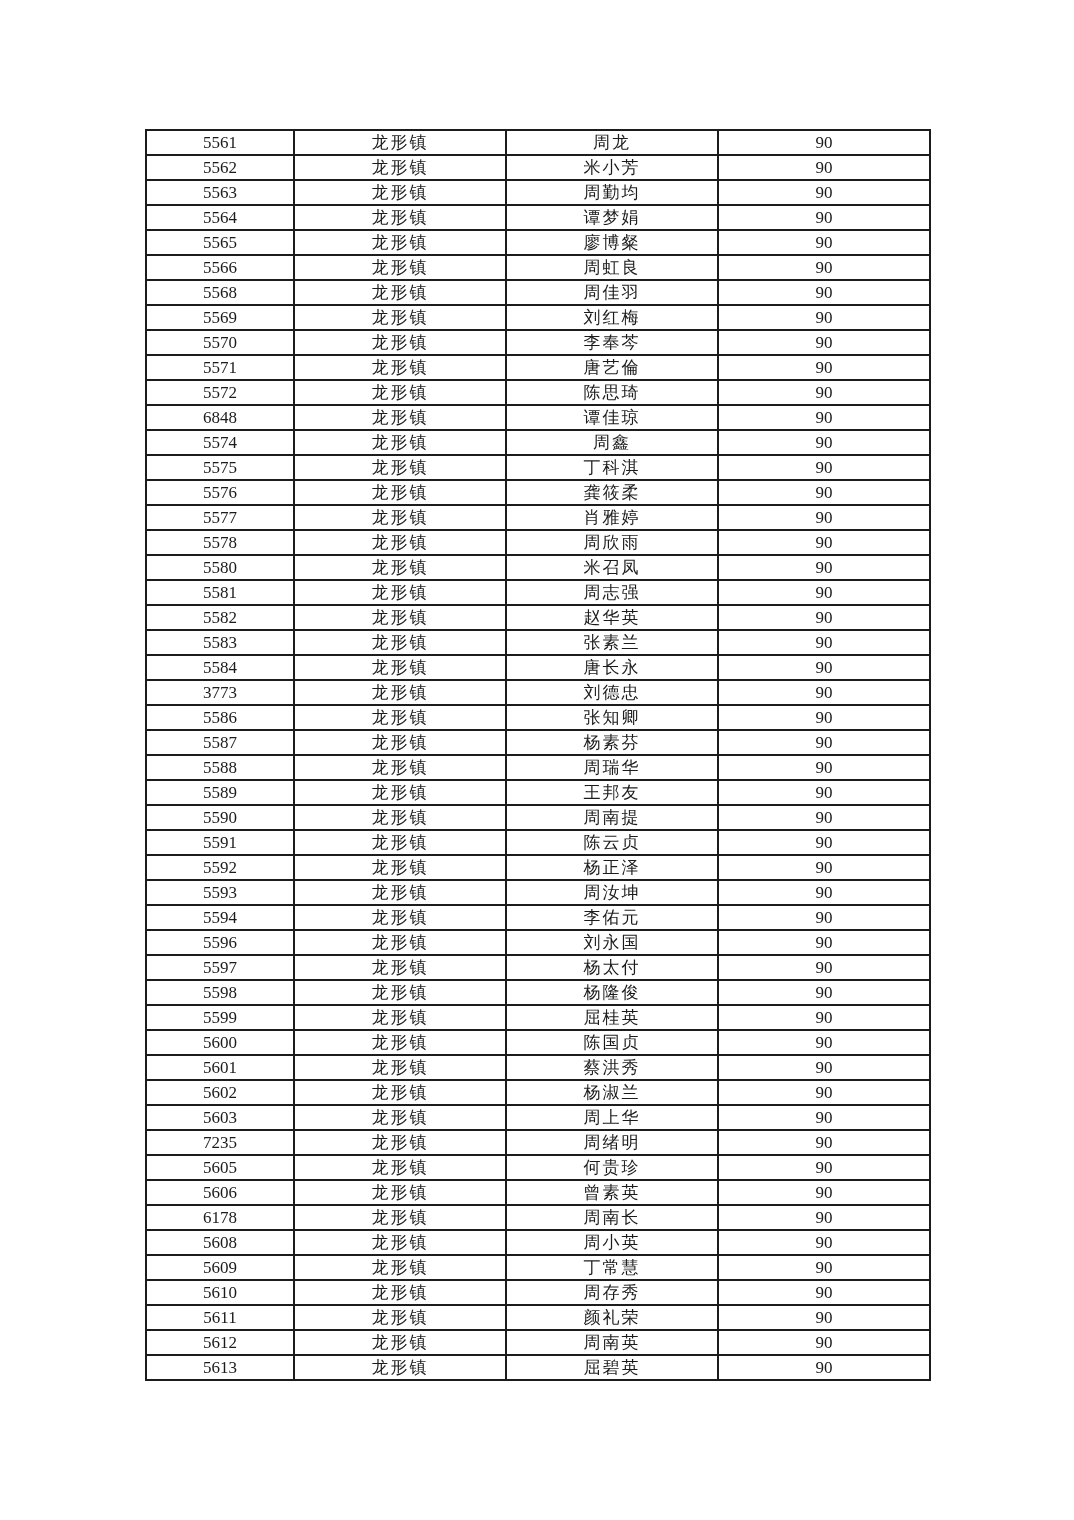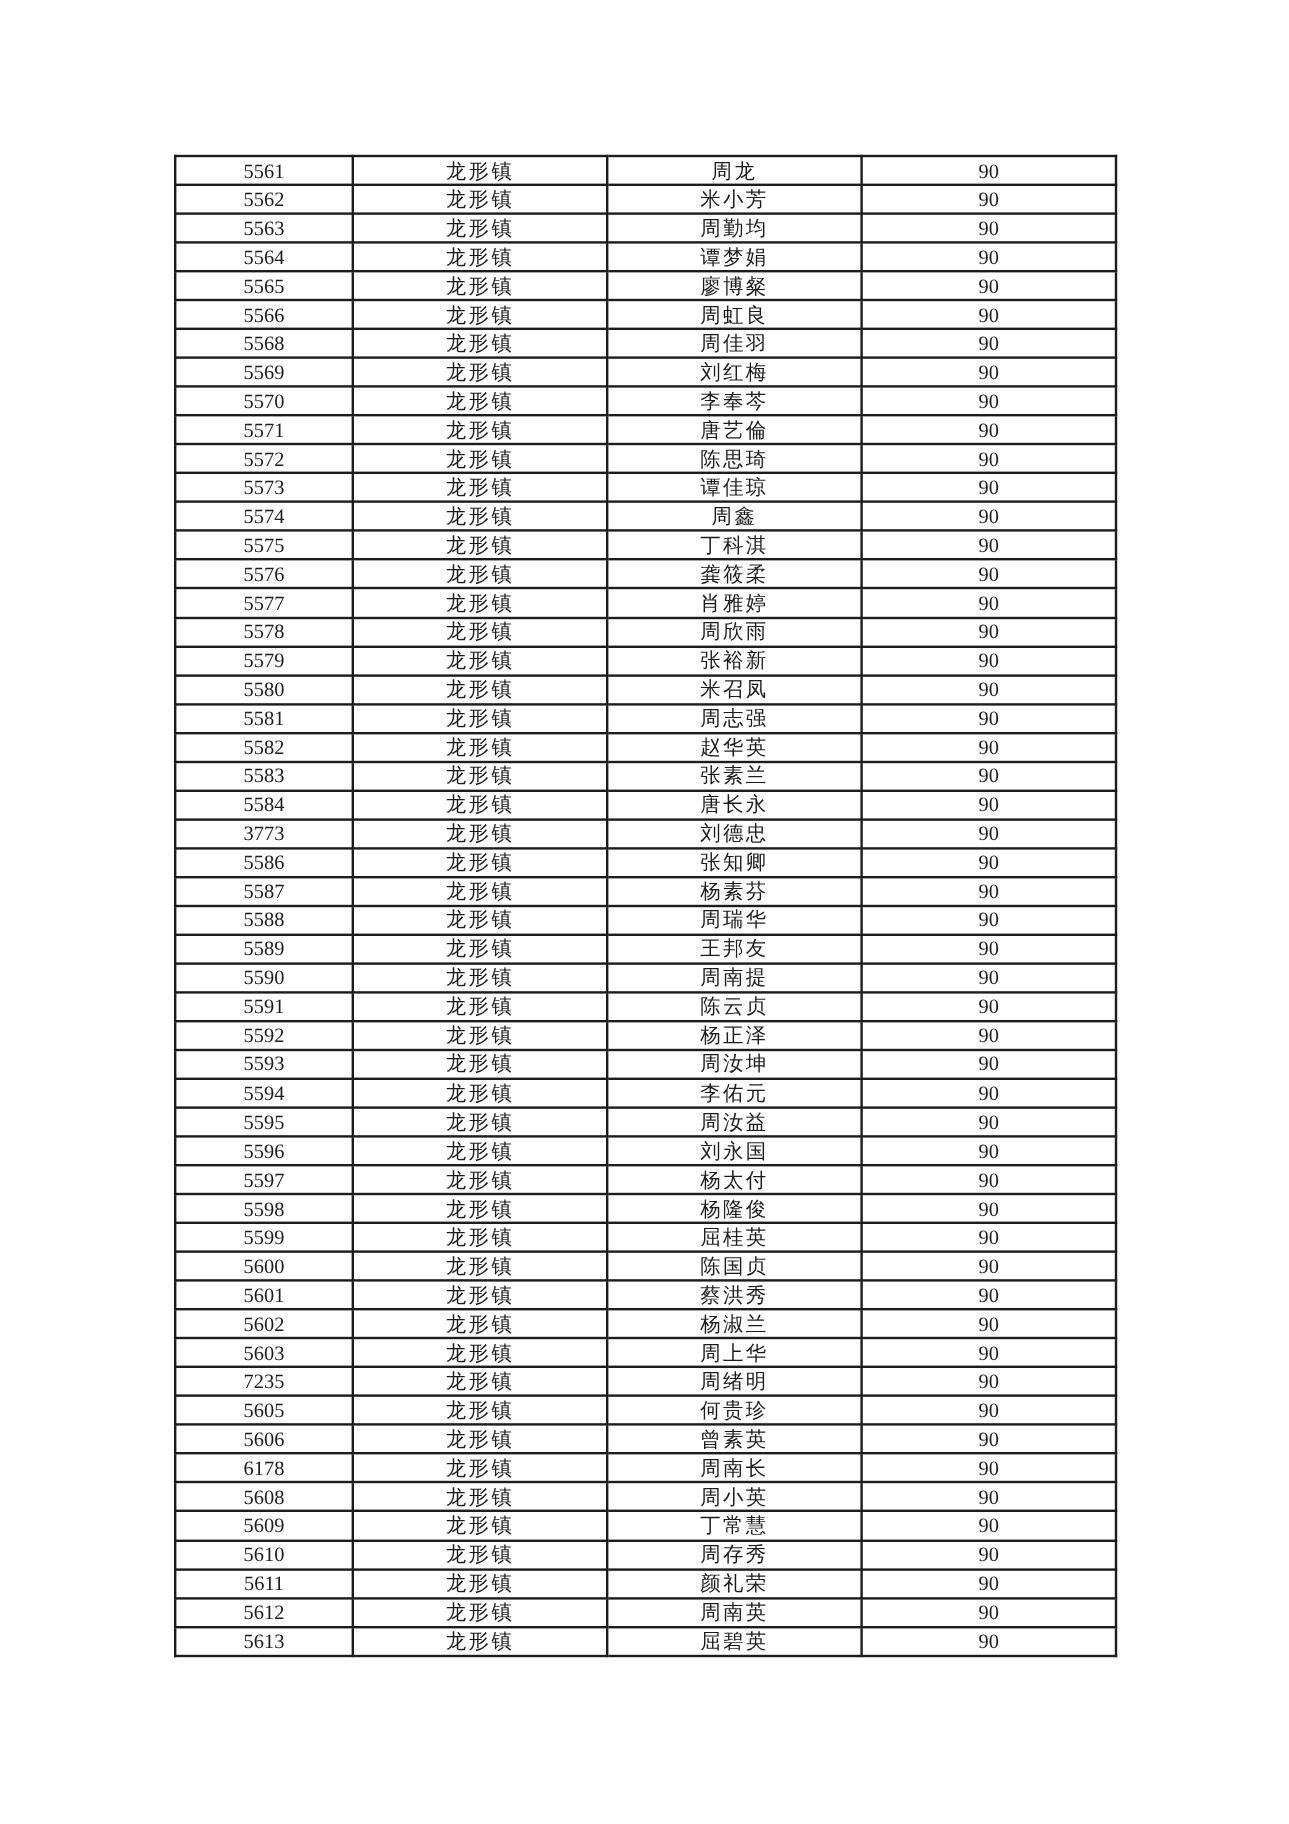--- a/index.html
+++ b/index.html
@@ -115,21 +115,21 @@
           <td class="cn">唐艺倫</td>
           <td>90</td>
         </tr>
         <tr>
           <td>5572</td>
           <td class="cn">龙形镇</td>
           <td class="cn">陈思琦</td>
           <td>90</td>
         </tr>
         <tr>
-          <td>5573</td>
+          <td>6848</td>
           <td class="cn">龙形镇</td>
           <td class="cn">谭佳琼</td>
           <td>90</td>
         </tr>
         <tr>
           <td>5574</td>
           <td class="cn">龙形镇</td>
           <td class="cn">周鑫</td>
           <td>90</td>
         </tr>
@@ -151,26 +151,20 @@
           <td class="cn">肖雅婷</td>
           <td>90</td>
         </tr>
         <tr>
           <td>5578</td>
           <td class="cn">龙形镇</td>
           <td class="cn">周欣雨</td>
           <td>90</td>
         </tr>
         <tr>
-          <td>5579</td>
-          <td class="cn">龙形镇</td>
-          <td class="cn">张裕新</td>
-          <td>90</td>
-        </tr>
-        <tr>
           <td>5580</td>
           <td class="cn">龙形镇</td>
           <td class="cn">米召凤</td>
           <td>90</td>
         </tr>
         <tr>
           <td>5581</td>
           <td class="cn">龙形镇</td>
           <td class="cn">周志强</td>
           <td>90</td>
@@ -244,26 +238,20 @@
         <tr>
           <td>5593</td>
           <td class="cn">龙形镇</td>
           <td class="cn">周汝坤</td>
           <td>90</td>
         </tr>
         <tr>
           <td>5594</td>
           <td class="cn">龙形镇</td>
           <td class="cn">李佑元</td>
-          <td>90</td>
-        </tr>
-        <tr>
-          <td>5595</td>
-          <td class="cn">龙形镇</td>
-          <td class="cn">周汝益</td>
           <td>90</td>
         </tr>
         <tr>
           <td>5596</td>
           <td class="cn">龙形镇</td>
           <td class="cn">刘永国</td>
           <td>90</td>
         </tr>
         <tr>
           <td>5597</td>

